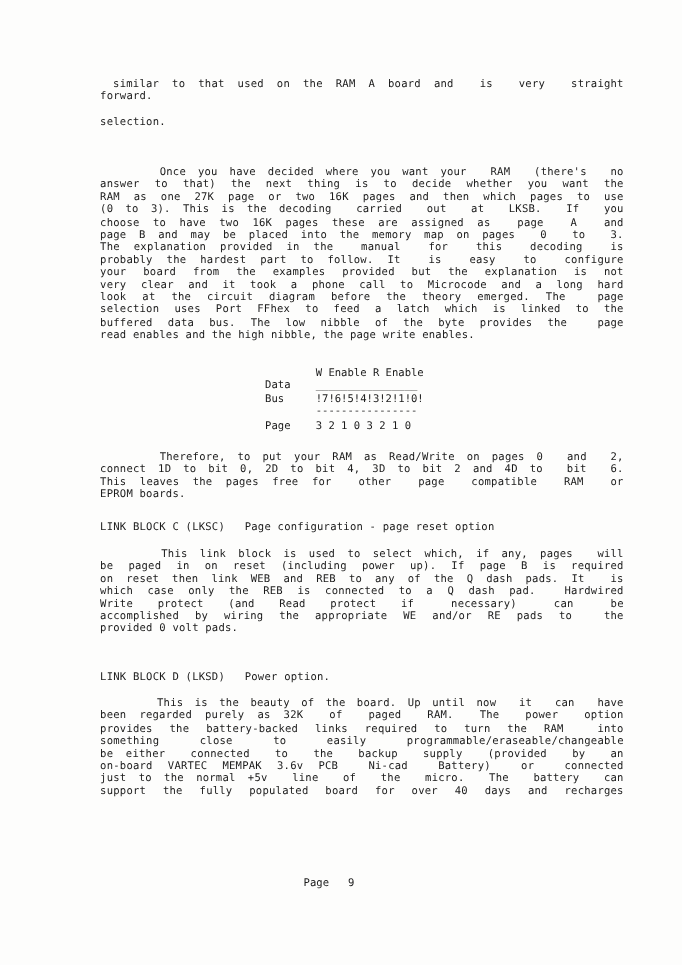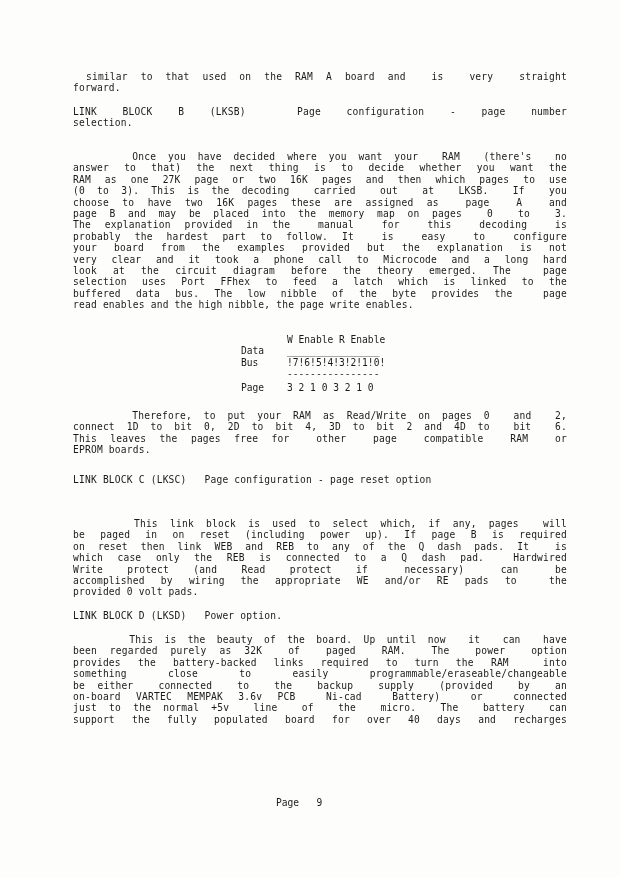--- a/index.html
+++ b/index.html
@@ -23,20 +23,21 @@
     line-height: 11.4px;
     letter-spacing: 0.2px;
   }
   .line {
     display: block;
     white-space: pre;
     text-align: justify;
     text-align-last: justify;
     height: 11.4px;
     overflow: visible;
+    margin-left: 18px;
   }
   .line.last { text-align-last: left; }
   .diagram {
     position: absolute;
     left: 241px;
     top: 334px;
     font-size: 9.6px;
     line-height: 11.4px;
   }
   .diagram .row { display: flex; white-space: pre; height: 11.4px; }
@@ -55,21 +56,20 @@
 <body>
 
 <div class="page">
 
   <div class="text" style="top:71px">
     <span class="line"> similar to that used on the RAM A board and  is  very  straight</span>
     <span class="line last">forward.</span>
   </div>
 
   <div class="text" style="top:106px">
-    <span class="line">LINK  BLOCK  B  (LKSB)    Page  configuration  -  page  number</span>
     <span class="line last">selection.</span>
   </div>
 
   <div class="text" style="top:151px">
     <span class="line">     Once you have decided where you want your  RAM  (there's  no</span>
     <span class="line">answer to that) the next thing is to decide whether you want the</span>
     <span class="line">RAM as one 27K page or two 16K pages and then which pages to use</span>
     <span class="line">(0 to 3). This is the decoding  carried  out  at  LKSB.  If  you</span>
     <span class="line">choose to have two 16K pages these are assigned as  page  A  and</span>
     <span class="line">page B and may be placed into the memory map on pages  0  to  3.</span>
@@ -110,21 +110,21 @@
     <span class="line">     Therefore, to put your RAM as Read/Write on pages 0  and  2,</span>
     <span class="line">connect 1D to bit 0, 2D to bit 4, 3D to bit 2 and 4D to  bit  6.</span>
     <span class="line">This leaves the pages free for  other  page  compatible  RAM  or</span>
     <span class="line last">EPROM boards.</span>
   </div>
 
   <div class="text" style="top:474px">
     <span class="line last">LINK BLOCK C (LKSC)   Page configuration - page reset option</span>
   </div>
 
-  <div class="text" style="top:518px">
+  <div class="text" style="top:498px">
     <span class="line">     This link block is used to select which, if any, pages  will</span>
     <span class="line">be paged in on reset (including power up). If page B is required</span>
     <span class="line">on reset then link WEB and REB to any of the Q dash pads. It  is</span>
     <span class="line">which case only the REB is connected to a Q dash pad.  Hardwired</span>
     <span class="line">Write  protect  (and  Read  protect  if   necessary)   can   be</span>
     <span class="line">accomplished by wiring the appropriate WE and/or RE pads to  the</span>
     <span class="line last">provided 0 volt pads.</span>
   </div>
 
   <div class="text" style="top:610px">

